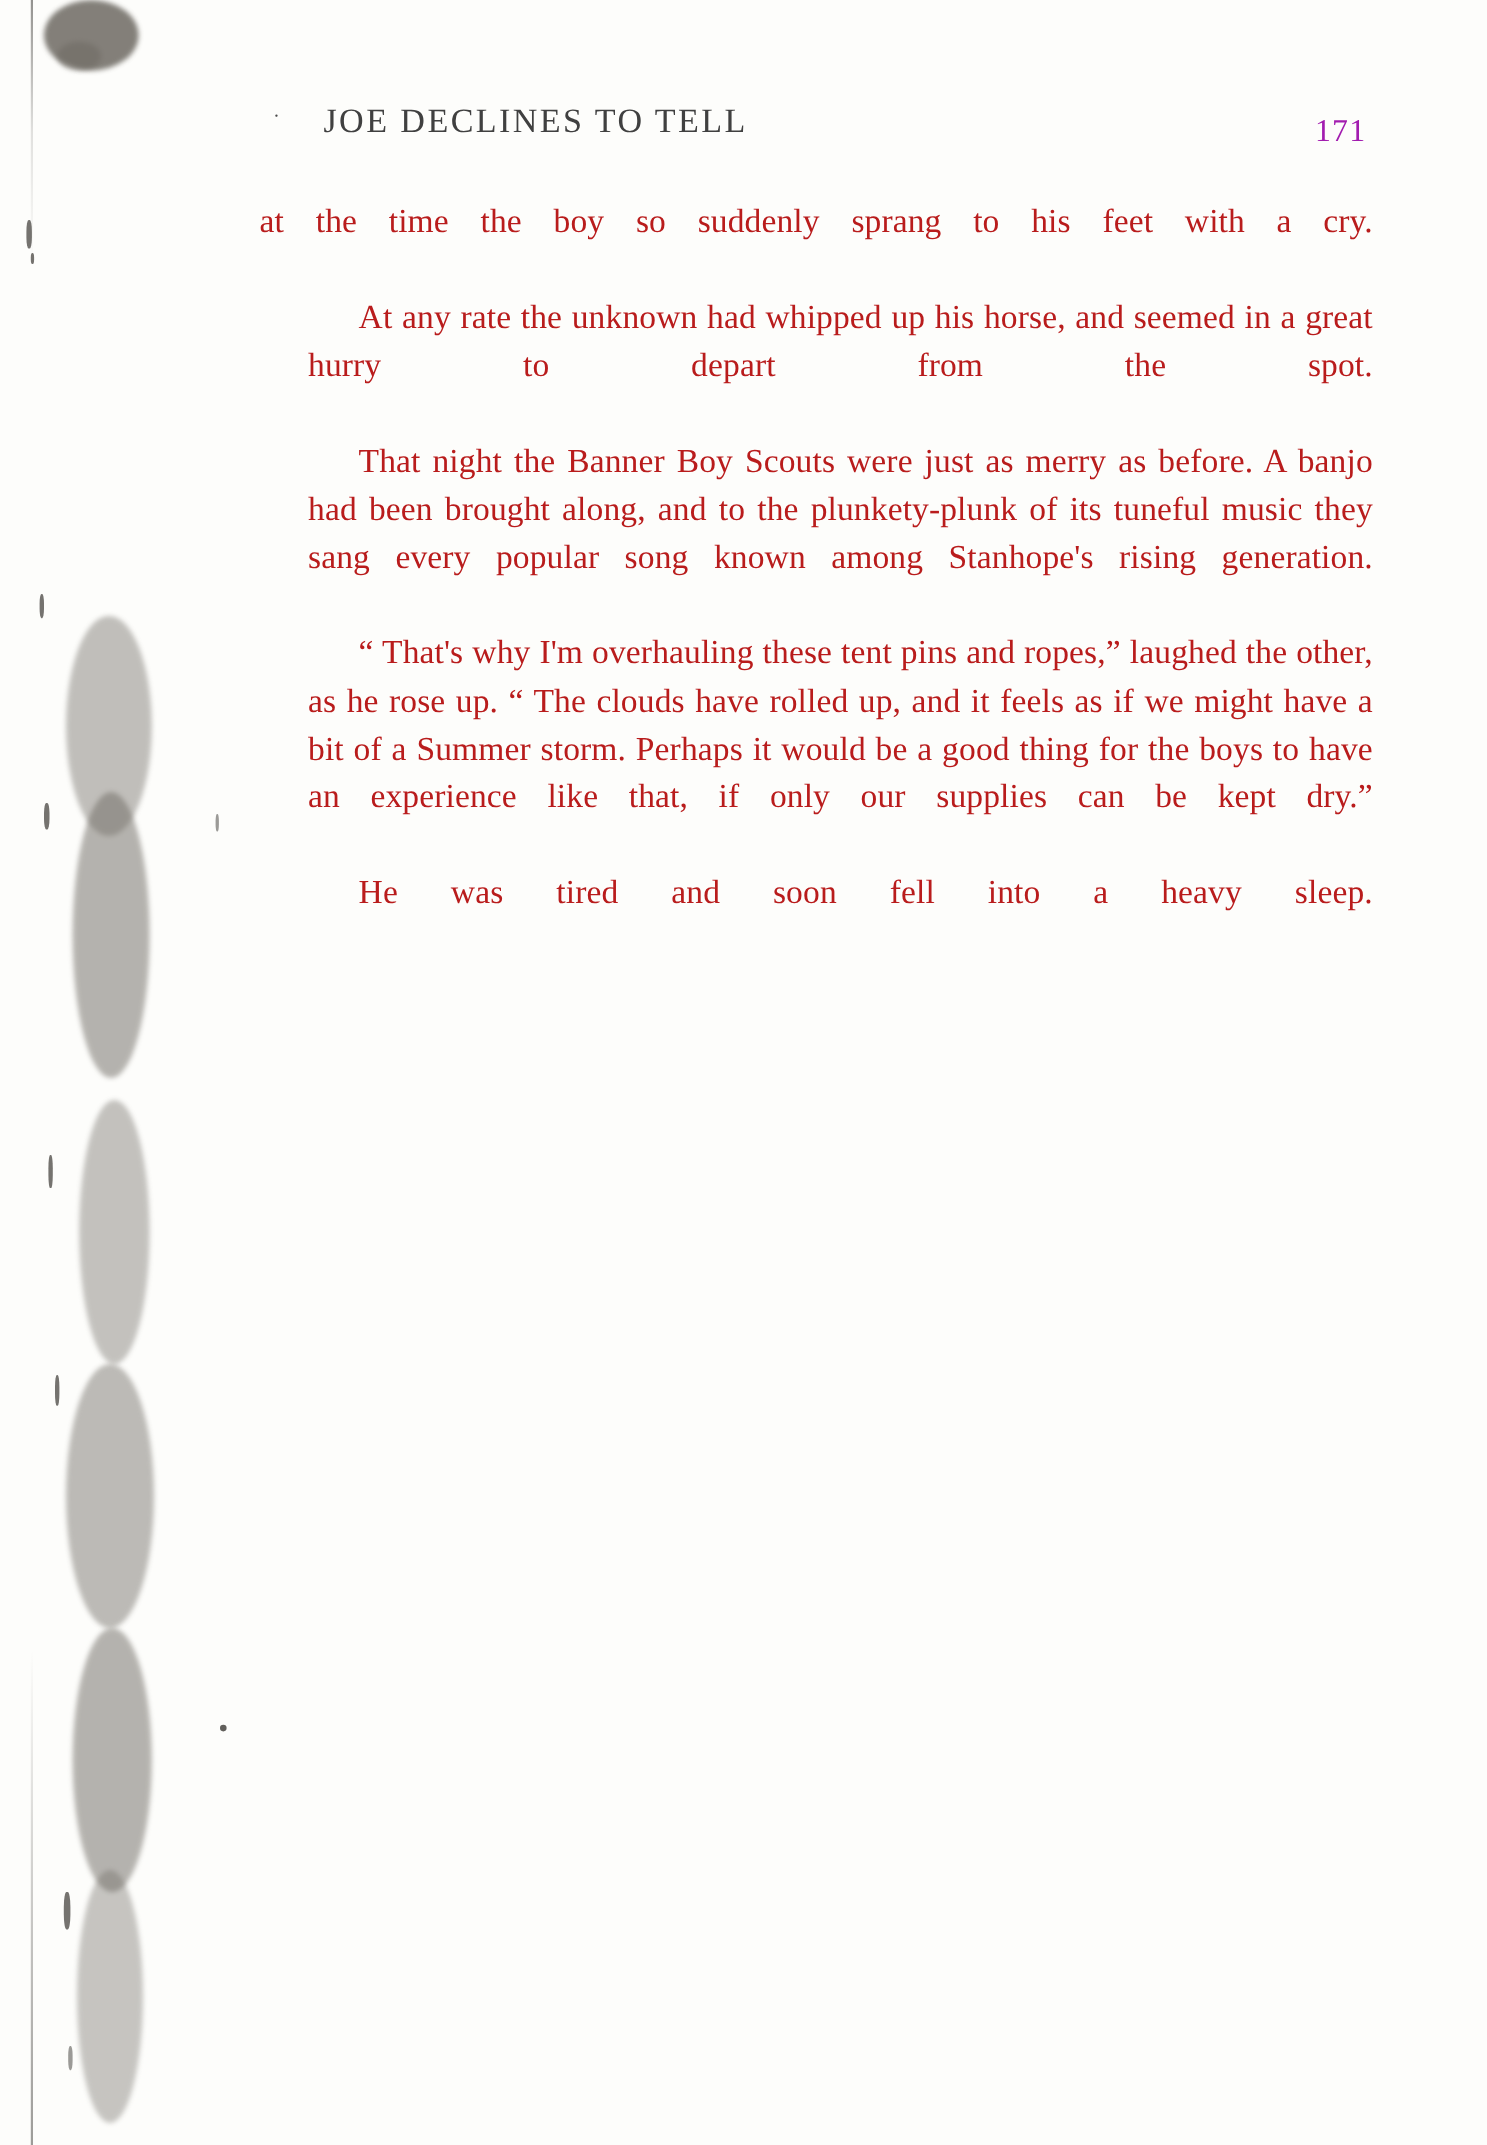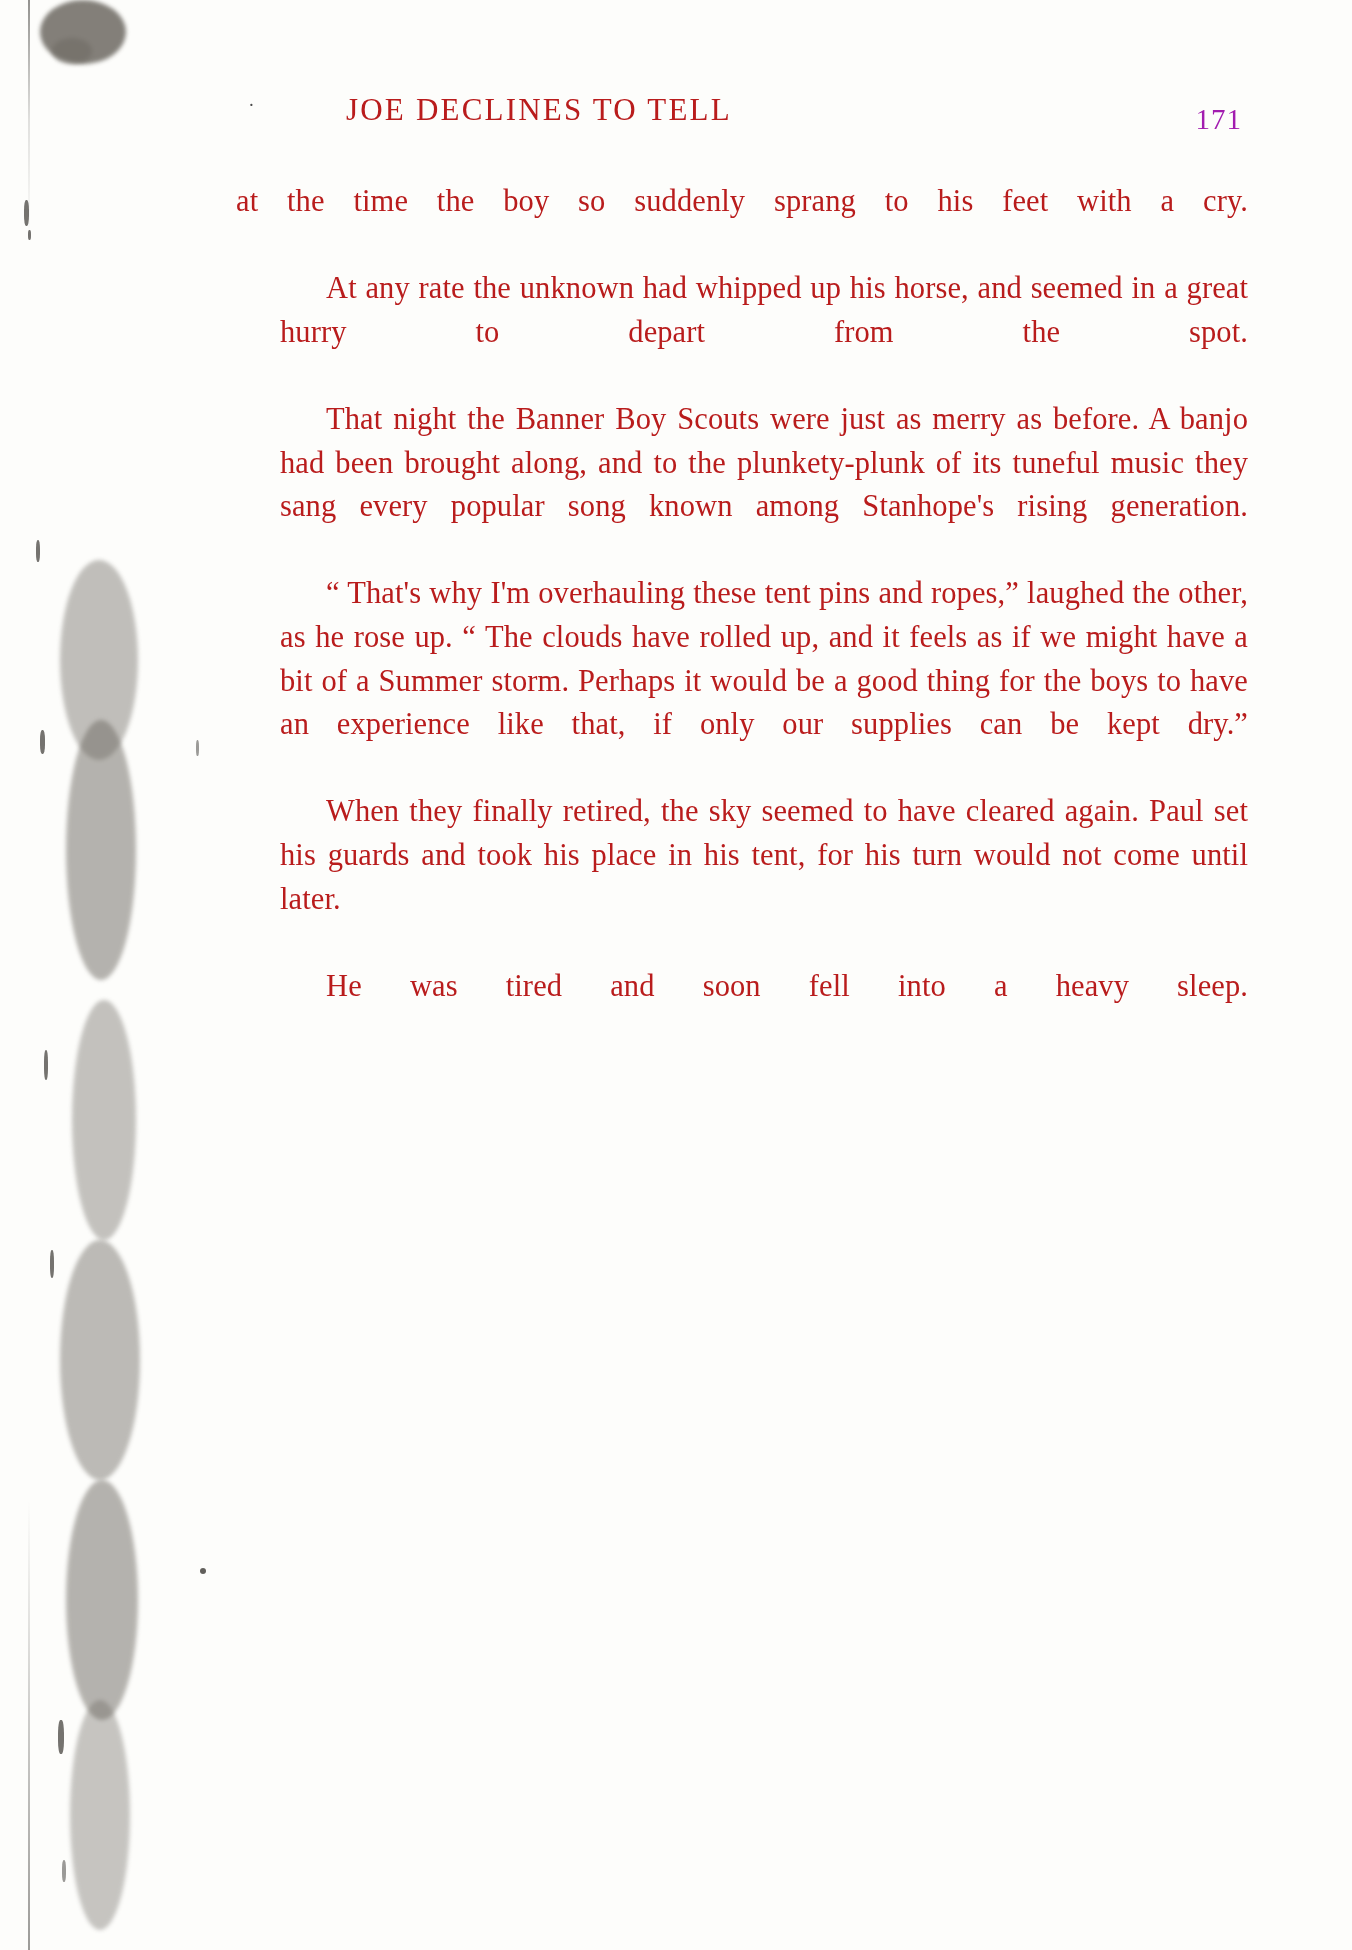--- a/index.html
+++ b/index.html
@@ -70,22 +70,22 @@
     display: flex;
     align-items: baseline;
     justify-content: flex-start;
     margin-bottom: 44px;
     position: relative;
     height: 44px;
   }
   .head-title {
     font-size: 31px;
     letter-spacing: 2.2px;
-    color: #b91c1c;
-    margin-left: 110px;
+    color: #404040;
+    margin-left: 58px;
     white-space: nowrap;
   }
   .head-folio {
     position: absolute;
     right: 6px;
     bottom: 0;
     font-size: 29px;
     letter-spacing: 1px;
     color: #a21caf;
   }
@@ -154,17 +154,16 @@
     <div class="running-head">
       <span class="head-tick">˙</span>
       <span class="head-title">JOE DECLINES TO TELL</span>
       <span class="head-folio">171</span>
     </div>
 
     <p class="para">at the time the boy so suddenly sprang to his feet with a cry.</p>
     <p class="para indent">At any rate the unknown had whipped up his horse, and seemed in a great hurry to depart from the spot.</p>
     <p class="para indent">That night the Banner Boy Scouts were just as merry as before.  A banjo had been brought along, and to the plunkety-plunk of its tuneful music they sang every popular song known among Stanhope's rising generation.</p>
     <p class="para indent">“ That's why I'm overhauling these tent pins and ropes,” laughed the other, as he rose up. “ The clouds have rolled up, and it feels as if we might have a bit of a Summer storm.  Perhaps it would be a good thing for the boys to have an experience like that, if only our supplies can be kept dry.”</p>
-    <p class="para indent">When they finally retired, the sky seemed to have cleared again.  Paul set his guards and took his place in his tent, for his turn would not come until later.</p>
     <p class="para indent">He was tired and soon fell into a heavy sleep.</p>
 
   </div>
 </div>
 
 </body></html>

